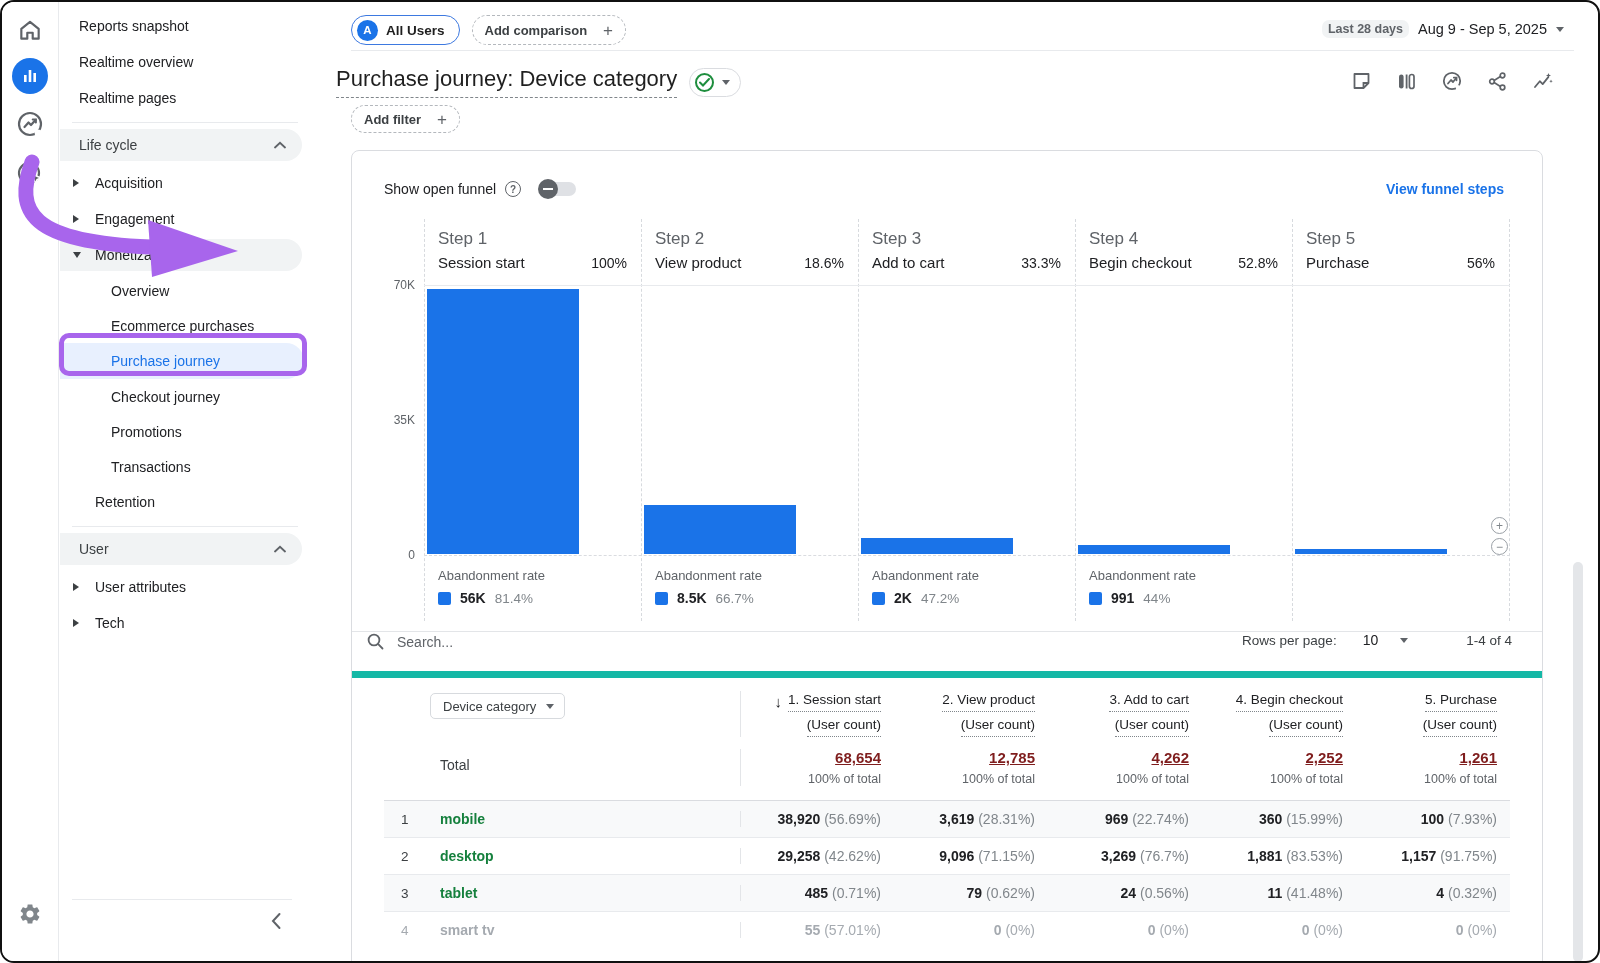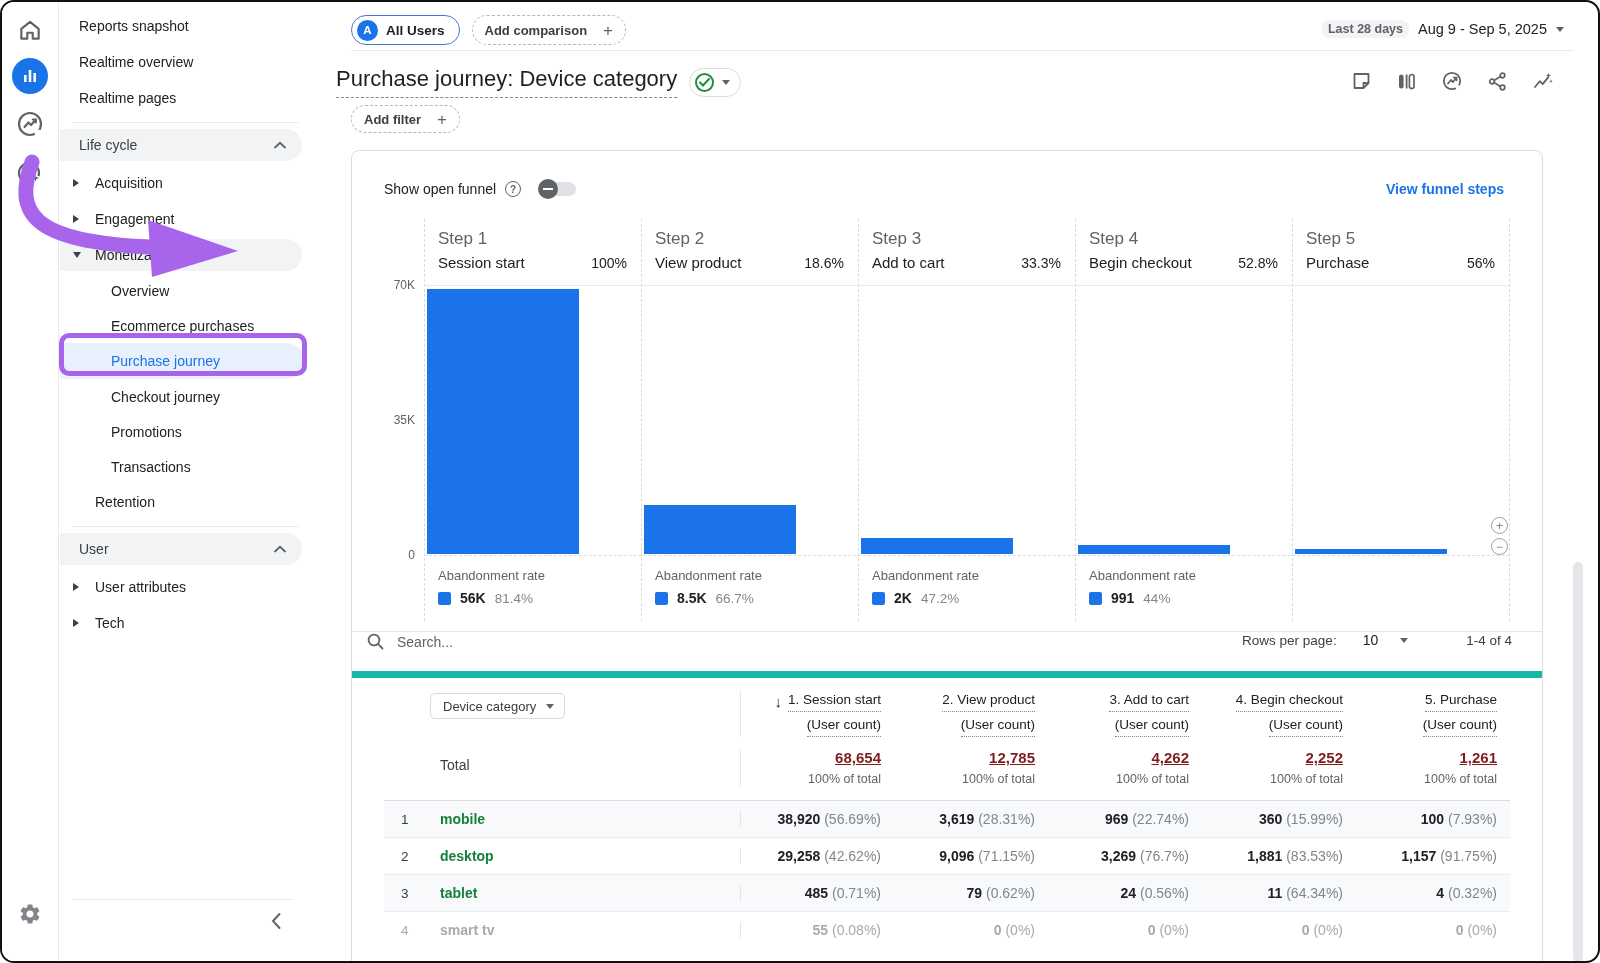--- a/index.html
+++ b/index.html
@@ -566,28 +566,28 @@
         <div class="cellv"><b>1,881</b> <span class="pct">(83.53%)</span></div>
         <div class="cellv"><b>1,157</b> <span class="pct">(91.75%)</span></div>
       </div>
 
       <div class="tgrid trow shade">
         <div class="rank">3</div>
         <div class="dimname">tablet</div>
         <div class="cellv mcol-first"><b>485</b> <span class="pct">(0.71%)</span></div>
         <div class="cellv"><b>79</b> <span class="pct">(0.62%)</span></div>
         <div class="cellv"><b>24</b> <span class="pct">(0.56%)</span></div>
-        <div class="cellv"><b>11</b> <span class="pct">(64.34%)</span></div>
+        <div class="cellv"><b>11</b> <span class="pct">(41.48%)</span></div>
         <div class="cellv"><b>4</b> <span class="pct">(0.32%)</span></div>
       </div>
 
       <div class="tgrid trow muted">
         <div class="rank">4</div>
         <div class="dimname">smart tv</div>
-        <div class="cellv mcol-first"><b>55</b> <span class="pct">(0.08%)</span></div>
+        <div class="cellv mcol-first"><b>55</b> <span class="pct">(57.01%)</span></div>
         <div class="cellv"><b>0</b> <span class="pct">(0%)</span></div>
         <div class="cellv"><b>0</b> <span class="pct">(0%)</span></div>
         <div class="cellv"><b>0</b> <span class="pct">(0%)</span></div>
         <div class="cellv"><b>0</b> <span class="pct">(0%)</span></div>
       </div>
     </div>
   </div>
 
   <div class="win-scrollbar"></div>
 

